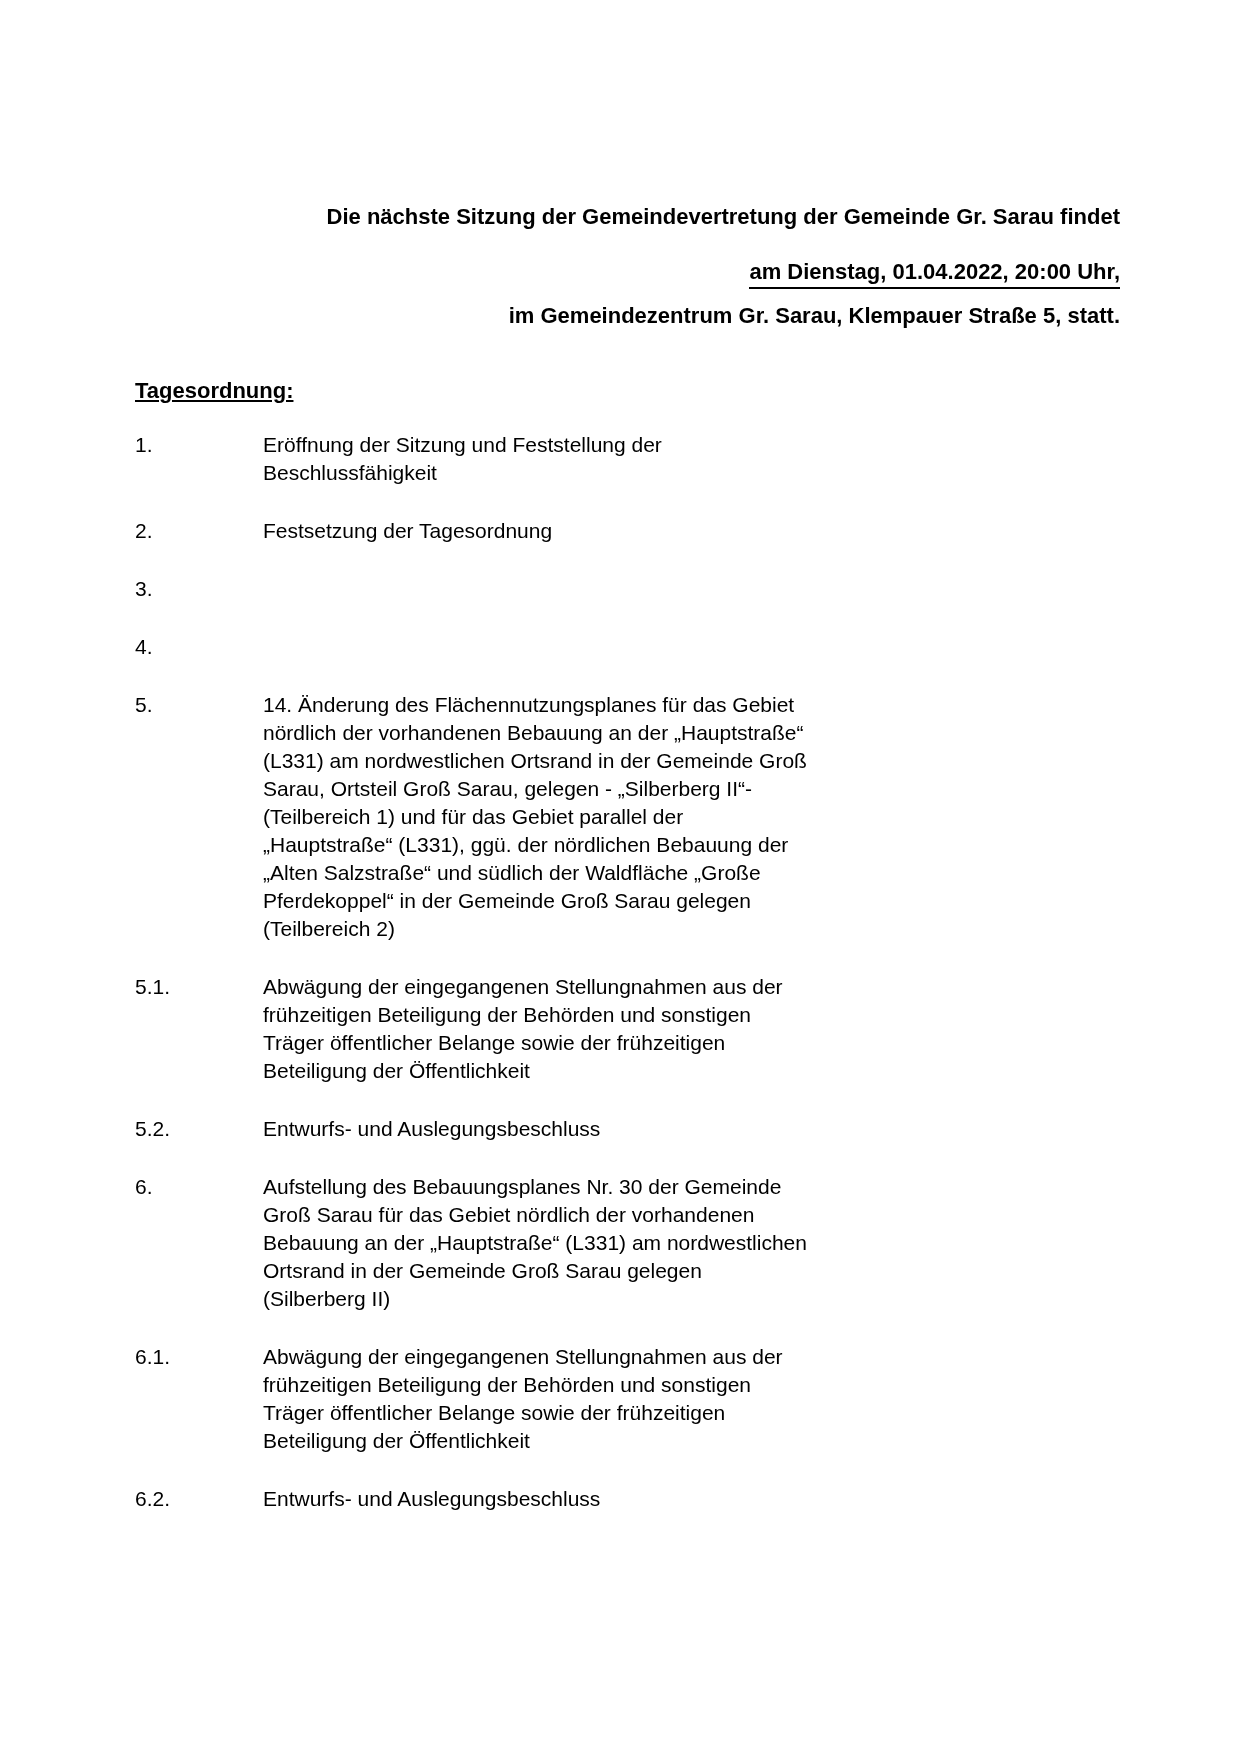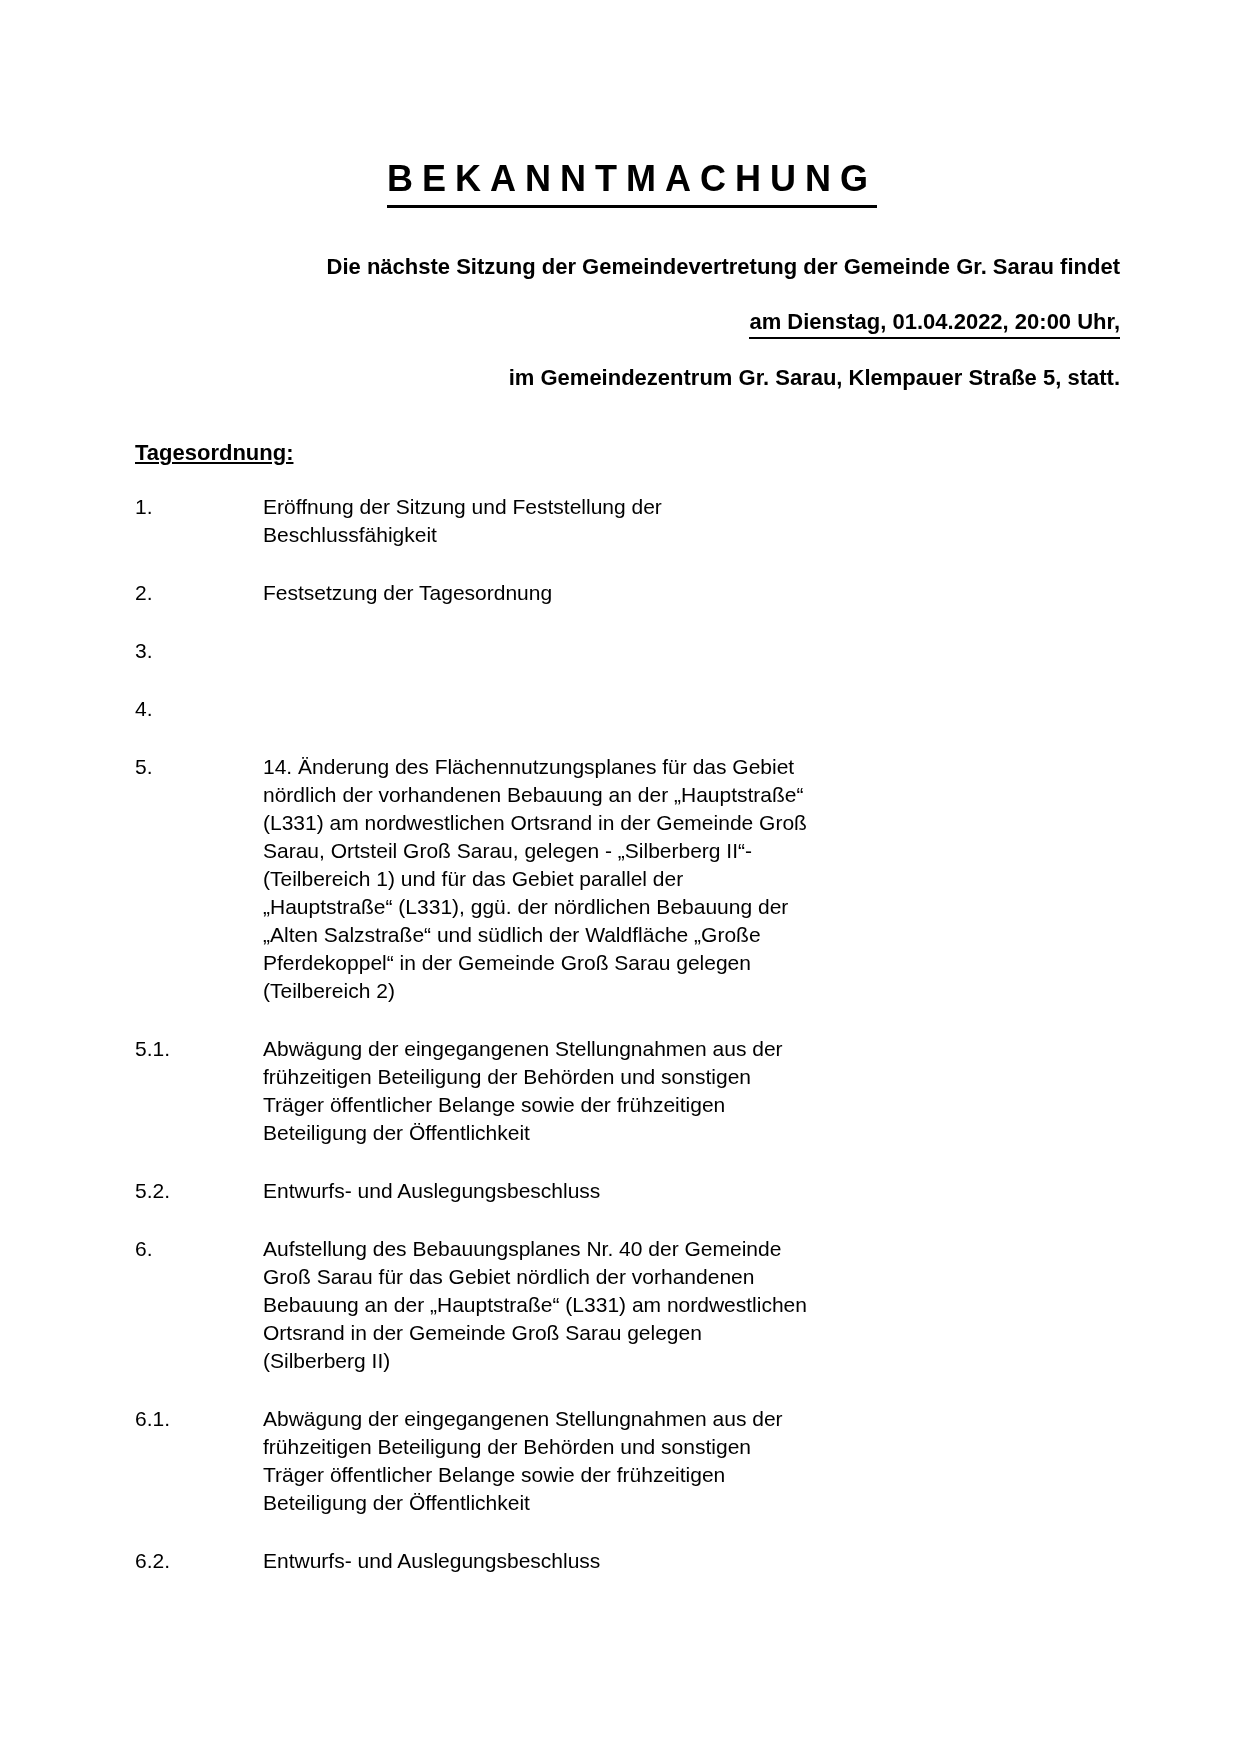--- a/index.html
+++ b/index.html
@@ -26,21 +26,21 @@
     white-space: nowrap;
   }
   .intro-line {
     text-align: right;
     font-size: 22px;
     font-weight: bold;
     line-height: 26px;
   }
   .intro-1 { margin-top: 46px; }
   .intro-2 { margin-top: 29px; }
-  .intro-3 { margin-top: 26px; }
+  .intro-3 { margin-top: 14px; }
   .underlined {
     display: inline-block;
     border-bottom: 2px solid #000;
     padding-bottom: 2px;
   }
   .agenda-heading {
     margin-top: 49px;
     font-size: 22px;
     font-weight: bold;
     line-height: 26px;
@@ -58,23 +58,20 @@
   .agenda-text {
     white-space: pre-line;
     max-width: 660px;
   }
 </style>
 </head>
 <body>
 
 <div class="page">
 
-  <div class="title-wrap">
-    <span class="doc-title">BEKANNTMACHUNG</span>
-  </div>
 
   <div class="intro-line intro-1">Die nächste Sitzung der Gemeindevertretung der Gemeinde Gr. Sarau findet</div>
 
   <div class="intro-line intro-2">
     <span class="underlined">am Dienstag, 01.04.2022, 20:00 Uhr,</span>
   </div>
 
   <div class="intro-line intro-3">im Gemeindezentrum Gr. Sarau, Klempauer Straße 5, statt.</div>
 
   <div class="agenda-heading">Tagesordnung:</div>
@@ -120,21 +117,21 @@
 Beteiligung der Öffentlichkeit</div>
     </div>
 
     <div class="agenda-row">
       <div class="agenda-num">5.2.</div>
       <div class="agenda-text">Entwurfs- und Auslegungsbeschluss</div>
     </div>
 
     <div class="agenda-row">
       <div class="agenda-num">6.</div>
-      <div class="agenda-text">Aufstellung des Bebauungsplanes Nr. 40 der Gemeinde
+      <div class="agenda-text">Aufstellung des Bebauungsplanes Nr. 30 der Gemeinde
 Groß Sarau für das Gebiet nördlich der vorhandenen
 Bebauung an der „Hauptstraße“ (L331) am nordwestlichen
 Ortsrand in der Gemeinde Groß Sarau gelegen
 (Silberberg II)</div>
     </div>
 
     <div class="agenda-row">
       <div class="agenda-num">6.1.</div>
       <div class="agenda-text">Abwägung der eingegangenen Stellungnahmen aus der
 frühzeitigen Beteiligung der Behörden und sonstigen

